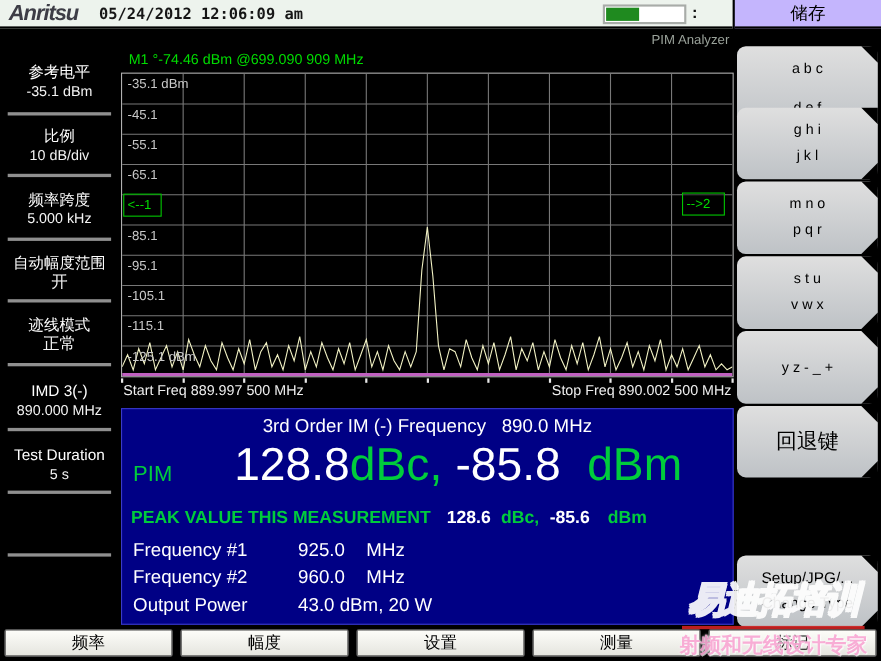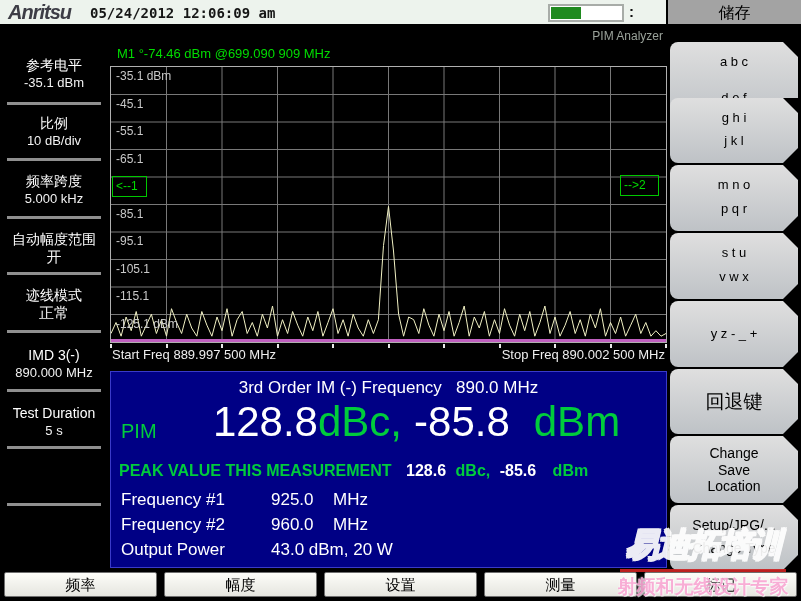--- a/index.html
+++ b/index.html
@@ -12,21 +12,21 @@
             background:#edf3ed; border-bottom:2px solid #000; }
   .logo { position:absolute; left:8px; top:1px; font-size:20px; font-weight:bold;
           font-style:italic; letter-spacing:-1px; color:#3d3d46; }
   .datetime { position:absolute; left:90px; top:5px; font-family:"DejaVu Sans Mono",monospace;
               font-size:14px; font-weight:bold; color:#161616; }
   .battery { position:absolute; left:548px; top:4px; width:76px; height:18px;
              background:#fff; border:2px solid #a8aca8; }
   .battery-fill { position:absolute; left:1px; top:1px; height:12px; width:30px; background:#1f8a1f; }
   .battery-colon { position:absolute; left:629px; top:3px; font-size:15px; font-weight:bold; color:#111; }
   .rightbar-title { position:absolute; left:668px; top:0; width:133px; height:26px;
-                    background:#a3a3a3; border-bottom:2px solid #000; text-align:center;
+                    background:#c4b5fd; border-bottom:2px solid #000; text-align:center;
                     font-size:16px; line-height:25px; color:#000; }
   .pim-analyzer { position:absolute; right:138px; top:29px; font-size:12px; color:#9aa29a; }
 
   
   .lmenu-item { position:absolute; left:0; width:108px; text-align:center; color:#fff; }
   .lmenu-label { font-size:14px; line-height:18px; }
   .lmenu-value { font-size:13px; line-height:17px; color:#f2f2f2; }
   .ldiv { position:absolute; left:7px; width:94px; height:3px; background:#8f8f8f; }
 
   
@@ -245,25 +245,20 @@
   <div class="skey two" style="top:233px;height:66px">
     <div class="skey-line">s t u</div>
     <div class="skey-line">v w x</div>
   </div>
   <div class="skey one" style="top:301px;height:66px">
     <div class="skey-line">y z - _ +</div>
   </div>
   <div class="skey one big" style="top:369px;height:65px">
     <div class="skey-line">回退键</div>
   </div>
-  <div class="skey three" style="top:436px;height:67px">
-    <div class="skey-line">Change</div>
-    <div class="skey-line">Save</div>
-    <div class="skey-line">Location</div>
-  </div>
   <div class="skey two" style="top:505px;height:65px">
     <div class="skey-line" style="font-size:14px">Setup/JPG/...</div>
     <div class="skey-line" style="font-size:14px">Change Type</div>
   </div>
 
   <div class="watermark">
     <div class="wm-logo">易迪拓培训</div>
     <div class="wm-bar"></div>
     <div class="wm-tagline">射频和无线设计专家</div>
   </div>

